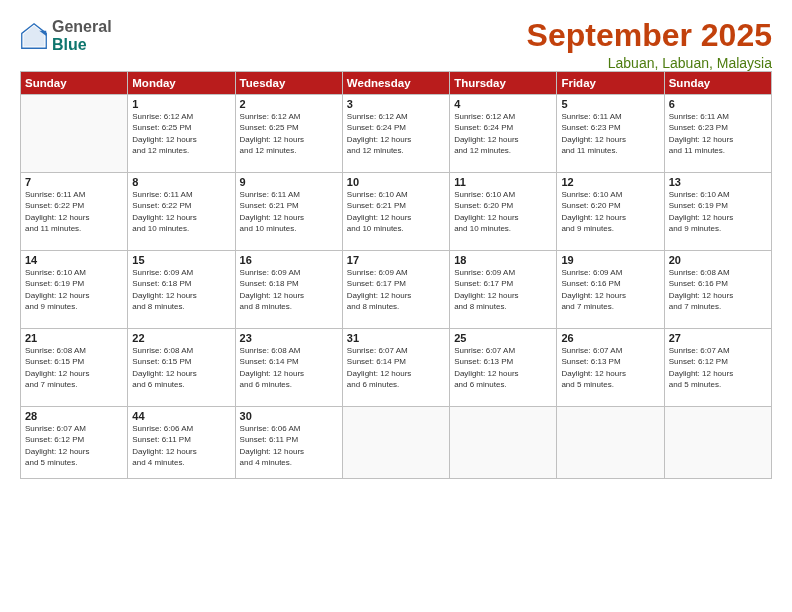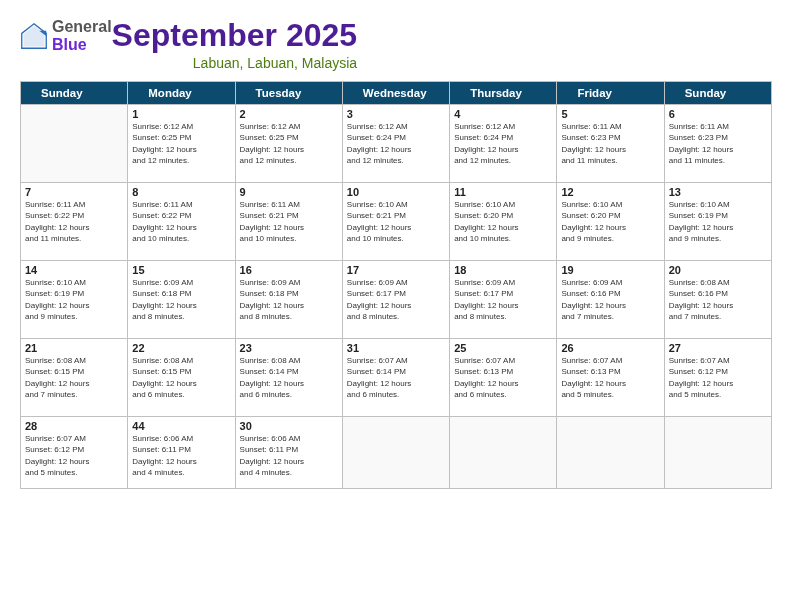--- a/index.html
+++ b/index.html
@@ -11,64 +11,65 @@
       overflow: hidden;
     }
     .page {
       width: 792px;
       height: 612px;
       padding: 18px 20px 10px 20px;
       position: relative;
     }
     .header {
       display: flex;
+      justify-content: space-between;
       align-items: flex-start;
-      margin-bottom: 10px;
+      margin-bottom: 0;
     }
     .logo {
       display: flex;
       align-items: center;
       gap: 4px;
     }
     .logo-text {
       font-size: 16px;
       font-weight: bold;
       line-height: 1.1;
     }
     .logo-general { color: #555; }
-    .logo-blue { color: #6d28d9; }
+    .logo-blue { color: #0f766e; }
     .logo-icon {
       width: 28px;
       height: 28px;
     }
     .title-block {
       text-align: right;
     }
     .month-title {
       font-size: 32px;
       font-weight: bold;
-      color: #4c1d95;
+      color: #c2410c;
       line-height: 1.1;
     }
     .location {
       font-size: 14px;
       color: #4d7c0f;
       margin-top: 2px;
     }
     .calendar {
       width: 100%;
       border-collapse: collapse;
       table-layout: fixed;
     }
     .calendar th {
-      background-color: #0c4a6e;
+      background-color: #b91c1c;
       color: #fff;
       font-size: 11.5px;
       font-weight: bold;
-      padding: 5px 20px;
+      padding: 5px 4px;
       text-align: left;
       border: 1px solid #c0c0c0;
     }
     .calendar td {
       border: 1px solid #c0c0c0;
       vertical-align: top;
       padding: 3px 4px;
       font-size: 8.5px;
       color: #222;
       height: 78px;

